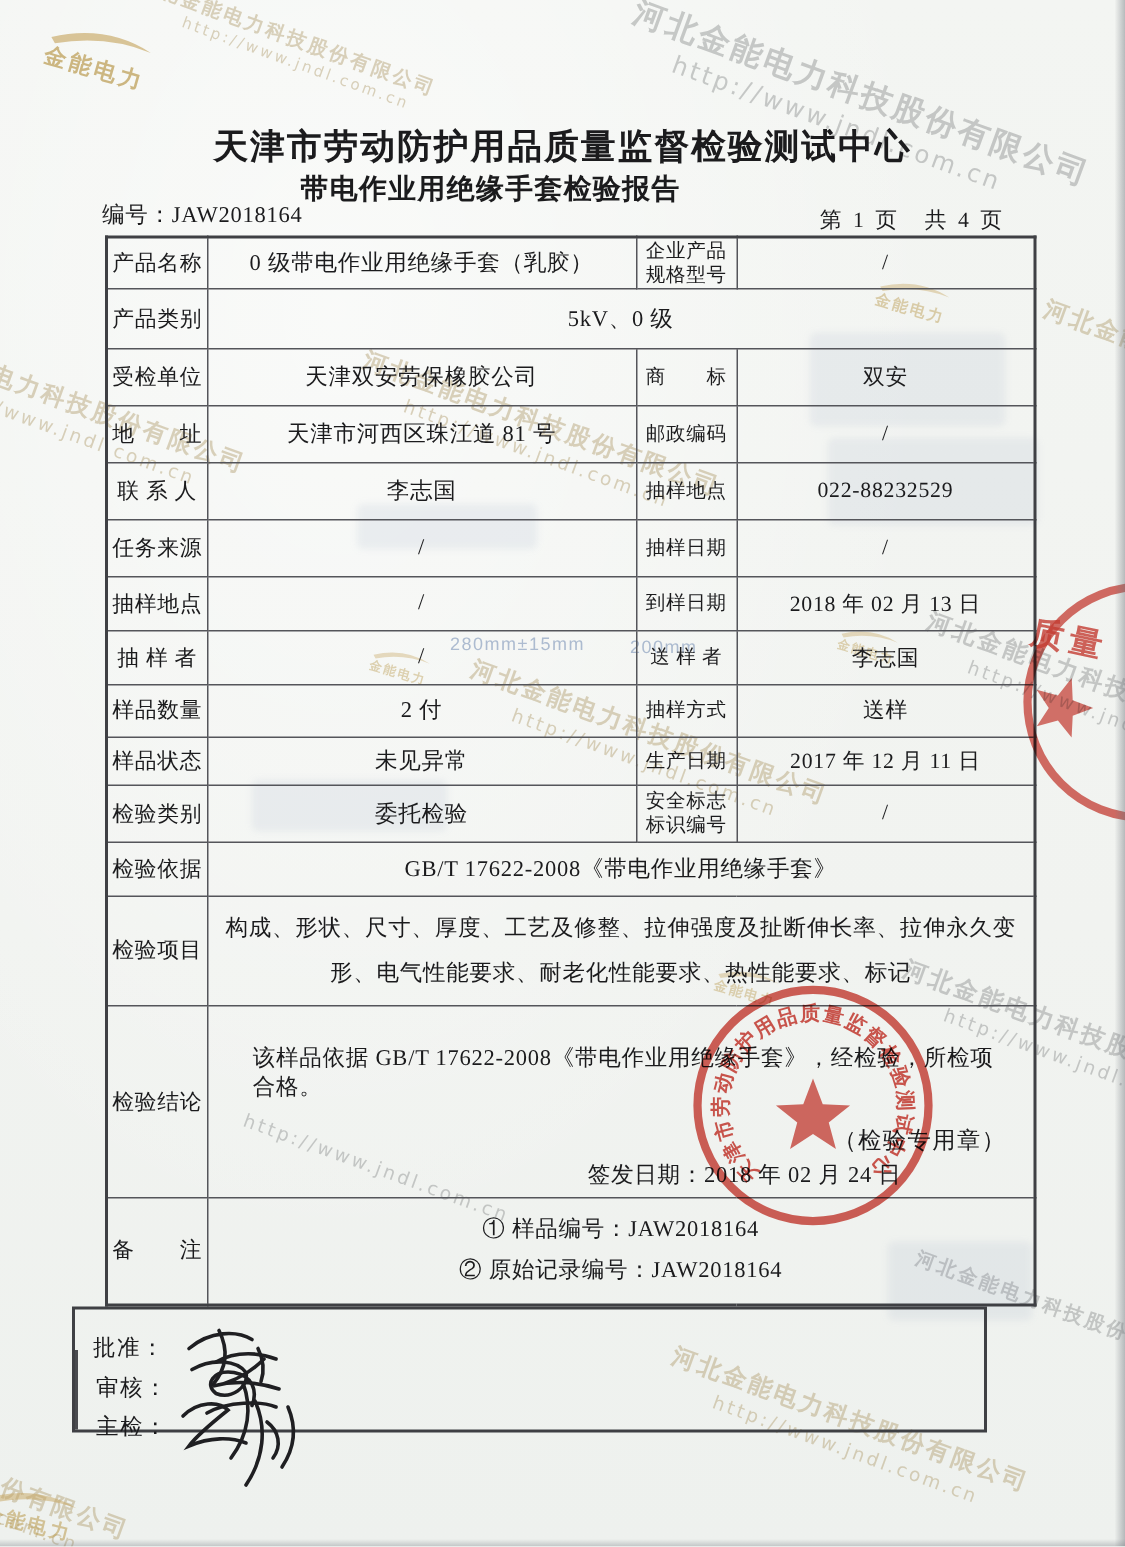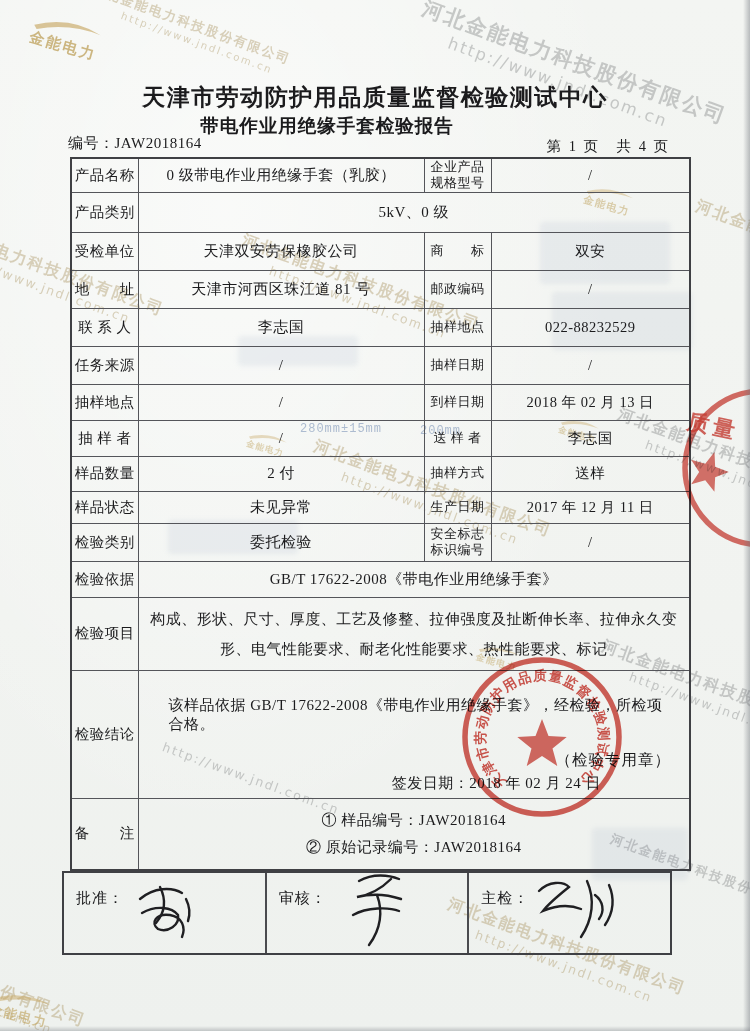--- a/index.html
+++ b/index.html
@@ -23,21 +23,21 @@
   .wm .l1{letter-spacing:2px;}
   .wm .l2{font-size:.78em;letter-spacing:2px;padding-left:36px;margin-top:1px;font-weight:normal;}
   .wm.lg{font-size:21px;} .wm.md{font-size:16px;} .wm.sm{font-size:13px;}
   .wm.tan{color:rgba(172,151,99,.42);} .wm.gray{color:rgba(140,141,143,.45);}
   .logo{position:absolute;transform-origin:0 0;text-align:center;
         font-family:"DejaVu Sans","Liberation Sans",sans-serif;}
   .logo .logo-txt{display:block;color:rgba(190,160,90,.75);font-weight:bold;
         font-size:13px;letter-spacing:2px;margin-top:-2px;}
   .logo svg{display:block;margin:0 auto;}
   .bleed-box{position:absolute;background:rgba(120,142,180,.10);filter:blur(2.5px);border-radius:4px;}
-  .bleed-txt{position:absolute;font-family:Liberation Mono, monospace;font-size:12px;
+  .bleed-txt{position:absolute;font-family:Liberation Sans, sans-serif;font-size:12px;
         color:rgba(100,128,172,.5);filter:blur(.4px);letter-spacing:1px;}
   
   .content{position:absolute;inset:0;z-index:2;color:#1b1b1d;}
   .hdr-no{position:absolute;left:68px;top:134px;font-size:15px;letter-spacing:.5px;}
   .hdr-page{position:absolute;right:80px;top:137px;font-size:14.5px;letter-spacing:2px;}
   .title{position:absolute;left:0;top:82px;width:750px;text-align:center;
          font-size:23px;font-weight:bold;letter-spacing:1.5px;}
   .subtitle{position:absolute;left:0;top:113px;width:654px;text-align:center;
          font-size:18.5px;font-weight:bold;letter-spacing:1px;}
   table.main{position:absolute;left:70px;top:157px;border-collapse:collapse;table-layout:fixed;
@@ -50,22 +50,22 @@
   td.val2{font-size:15px;}
   td.val4{font-size:14.5px;}
   td.wideval{text-align:center;}
   td.items{ text-align:justify;padding:6px 10px 6px 12px;line-height:30px;font-size:15px;font-family:Liberation Serif, serif;}
   td.concl{vertical-align:top;padding:0;margin-top:38px;}
   .concl-line1{margin:20px 12px 0 28px;text-align:left;font-size:15px;}
   .concl-seal{margin:16px 16px 0 0;text-align:right;font-size:15.5px;letter-spacing:1px;}
   .concl-date{margin:3px 86px 0 0;text-align:right;font-size:15px;}
   td.remark{vertical-align:top;text-align:left;padding:8px 6px 0 16px;line-height:27px;font-size:15px;}
   
-  .sigbox{position:absolute;left:62px;top:871px;width:606px;height:80px;
-          border:2px solid #3f4044;display:flex;z-index:2;background:transparent;}
+  .sigbox{position:absolute;left:48px;top:871px;width:606px;height:80px;
+          border:2px solid #3f4044;display:flex;z-index:2;background:transparent;flex-direction:column;}
   .sigcell{flex:1;position:relative;}
   .sigcell + .sigcell{border-left:2px solid #4a4b4f;}
   .siglabel{position:absolute;left:12px;top:16px;font-size:15px;letter-spacing:1px;}
   .sigcell svg{position:absolute;overflow:visible;}
   .sig-stroke{fill:none;stroke:#1f1f22;stroke-width:2.4;stroke-linecap:round;}
   
   .stamp-layer{position:absolute;inset:0;z-index:3;pointer-events:none;mix-blend-mode:multiply;}
   .stamp{position:absolute;}
   
   .edge-r{position:absolute;right:0;top:0;width:7px;height:100%;z-index:4;pointer-events:none;

